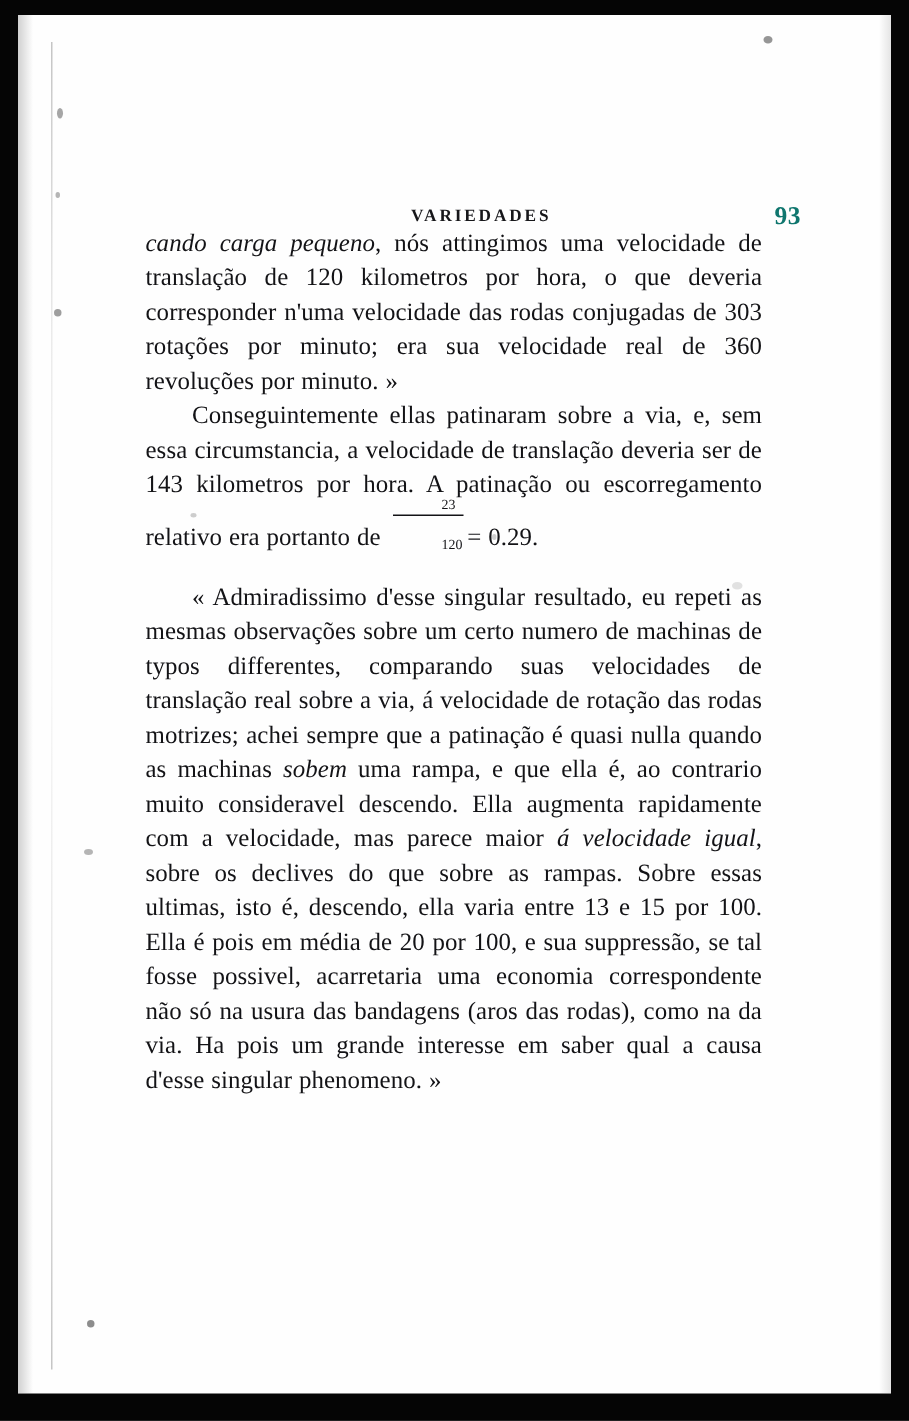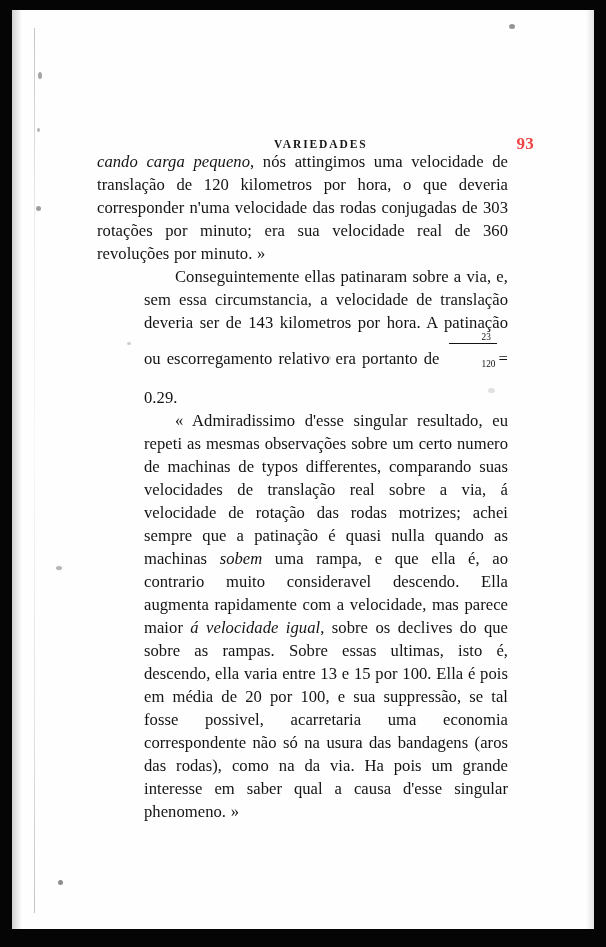--- a/index.html
+++ b/index.html
@@ -38,30 +38,30 @@
   .sp7{left:476px;top:378px;width:7px;height:5px;opacity:.18;}
   .sp8{left:115px;top:332px;width:4px;height:3px;opacity:.30;}
   .sp9{left:316px;top:346px;width:3px;height:4px;opacity:.30;}
 
   
   .runhead{position:absolute;left:0;top:122px;width:478px;height:26px;margin-left:12px;}
   .runhead-title{position:absolute;left:250px;top:6px;
        font-size:11.5px;letter-spacing:1.9px;color:#17171a;
        font-weight:600;}
   .runhead-folio{position:absolute;left:470px;top:2px;width:40px;
-       text-align:right;font-size:17px;color:#ef4444;font-weight:600;
+       text-align:right;font-size:17px;color:#0f766e;font-weight:600;
        letter-spacing:.3px;}
 
   
   #body{position:absolute;left:85px;top:140px;width:411px;}
   p.para{margin:0;color:#131316;font-size:16.6px;line-height:23px;
          text-align:justify;text-align-last:left;
          -webkit-hyphens:none;hyphens:none;
          letter-spacing:.05px;word-spacing:.4px;}
-  p.indent{text-indent:31px;margin-left:47px;}
+  p.indent{text-indent:31px;}
   i{font-style:italic;}
 
   
   .frac{display:inline-block;vertical-align:-0.38em;
         text-align:right;font-size:9.3px;line-height:1.04;
         margin:0 2px 0 4px;position:relative;top:-1px;}
   .frac .num{display:block;padding:0 1px;}
   .frac .den{display:block;border-top:1.1px solid #131316;padding:16px 1px;}
 </style>
 </head>

